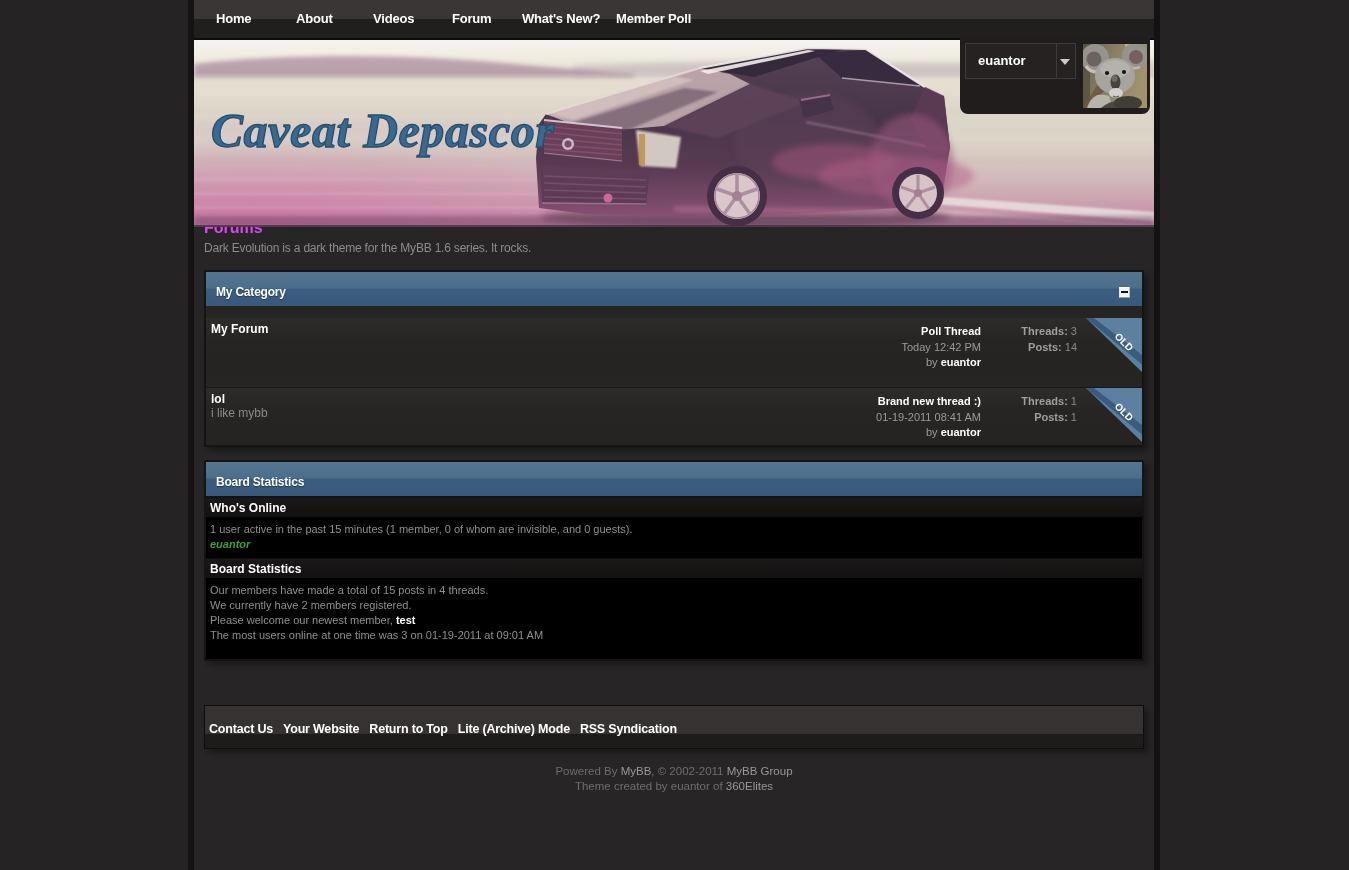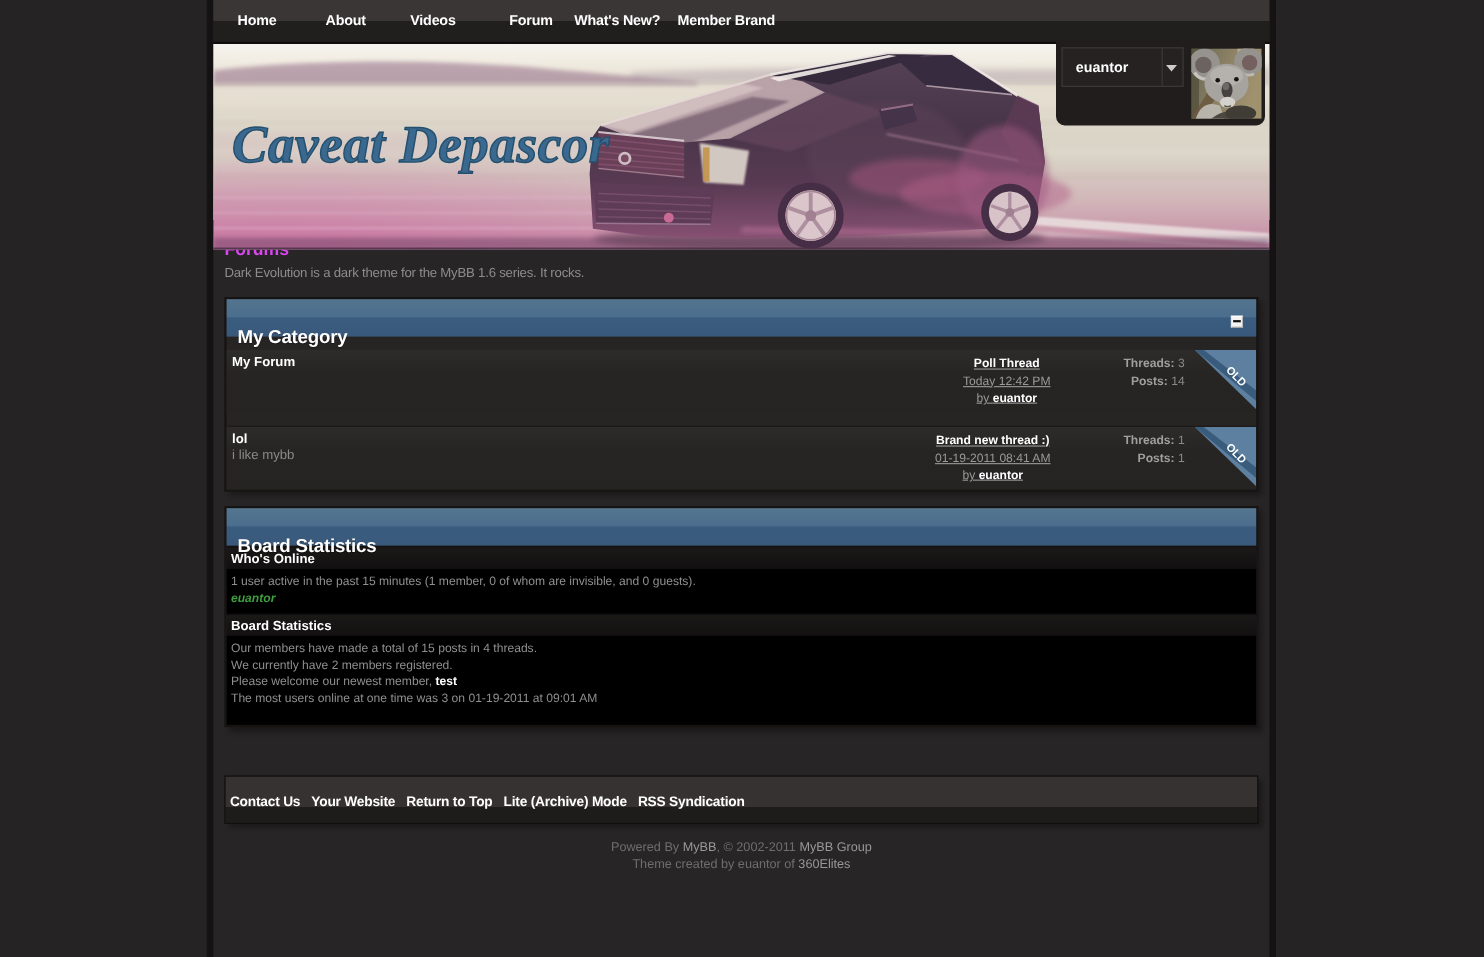--- a/index.html
+++ b/index.html
@@ -18,28 +18,28 @@
 #selbox .div { position:absolute; right:18px; top:0; width:1px; height:34px; background:#3e3b3b; }
 #selbox .arr { position:absolute; right:5px; top:15px; width:0; height:0; border-left:5px solid transparent; border-right:5px solid transparent; border-top:6px solid #cfcbcb; }
 #avatar { position:absolute; left:123px; top:7px; width:64px; height:64px; }
 
 #content { padding:0 10px; }
 .bcrumb { padding-top:19px; }
 .bcrumb h1 { font-size:16px; font-weight:bold; color:#d946ef; }
 .bcrumb p { font-size:12px; letter-spacing:-0.2px; color:#8d8d8d; margin-top:4px; }
 .tbox { margin-top:15px; border:2px solid #161313; background:#272424; box-shadow:4px 4px 5px rgba(0,0,0,.32); }
 .thead { position:relative; height:34px; background:linear-gradient(#53758f 0,#4c6e8e 16px,#3a5d7f 17px,#39597b 34px); }
-.thead .tt { position:absolute; left:10px; top:25px; color:#fff; font-size:17px; font-weight:bold; letter-spacing:-0.2px; text-shadow:0 1px 1px rgba(0,0,0,.4); }
+.thead .tt { position:absolute; left:10px; top:13px; color:#fff; font-size:12px; font-weight:bold; letter-spacing:-0.2px; text-shadow:0 1px 1px rgba(0,0,0,.4); }
 .thead .min { position:absolute; right:12px; top:15px; width:9px; height:9px; background:#f4f4f4; border-top:1px solid #fff; border-left:1px solid #e8e8e8; border-right:1px solid #bbb; border-bottom:1px solid #999; }
 .thead .min:after { content:""; position:absolute; left:1px; top:3px; width:7px; height:2px; background:#111; }
 .frow { position:relative; height:57px; background:linear-gradient(#2e2b2b 0,#272424 22px,#262323 57px); overflow:hidden;margin-top:12px; }
 .frow + .frow { border-top:1px solid #1b1818; }
 .frow .fname { position:absolute; left:5px; top:4px; color:#fff; font-size:12px; font-weight:bold; }
 .frow .fdesc { position:absolute; left:5px; top:18px; color:#8a8a8a; font-size:12px; }
-.frow .lastpost { position:absolute; right:187px; top:6px; text-align:center; font-size:11px; color:#9a9a9a; line-height:15.5px;text-decoration:underline; }
+.frow .lastpost { position:absolute; right:161px; top:6px; text-align:right; font-size:11px; color:#9a9a9a; line-height:15.5px; }
 .frow .lastpost b { color:#fff; font-size:11px; }
 .frow .stats { position:absolute; right:65px; top:6px; text-align:right; font-size:11px; color:#8a8a8a; line-height:15.5px; }
 .frow .stats b { color:#9f9f9f; }
 .ribbon { position:absolute; right:0; top:0; width:56px; height:54px; }
 
 .subhead { height:19px; background:linear-gradient(#1b1818,#121010); }
 .subhead span { display:inline-block; padding:3px 0 0 4px; color:#fff; font-size:12px; font-weight:bold; }
 .cell { padding:5px 6px 6px 4px; font-size:11px; color:#8f8f8f; line-height:15px; background:#000000; }
 .cell .green { color:#3f9e3f; font-style:italic; font-weight:bold; }
 .cell b.white { color:#fff; }
@@ -52,23 +52,23 @@
 #genstats { margin-top:18px; text-align:right; font-size:11px; color:#8f8f8f; line-height:15px; }
 #genstats .dim { color:#5a5a5a; }
 </style>
 </head>
 <body>
 <div id="wrap">
   <div id="nav">
     <a style="left:22px">Home</a>
     <a style="left:102px">About</a>
     <a style="left:179px">Videos</a>
-    <a style="left:269px">Forum</a>
+    <a style="left:258px">Forum</a>
     <a style="left:328px">What's New?</a>
-    <a style="left:422px">Member Brand</a>
+    <a style="left:422px">Member Poll</a>
   </div>
   <div id="banner">
   <svg width="960" height="187" viewBox="0 0 960 187">
     <defs>
       <linearGradient id="sky" x1="0" y1="0" x2="0" y2="1">
         <stop offset="0" stop-color="#f6f4ef"></stop>
             <stop offset=".08" stop-color="#f2ede3"></stop>
         <stop offset=".2" stop-color="#e4decf"></stop>
             <stop offset=".45" stop-color="#dbd5c8"></stop>
         <stop offset=".75" stop-color="#d6d0c3"></stop>

